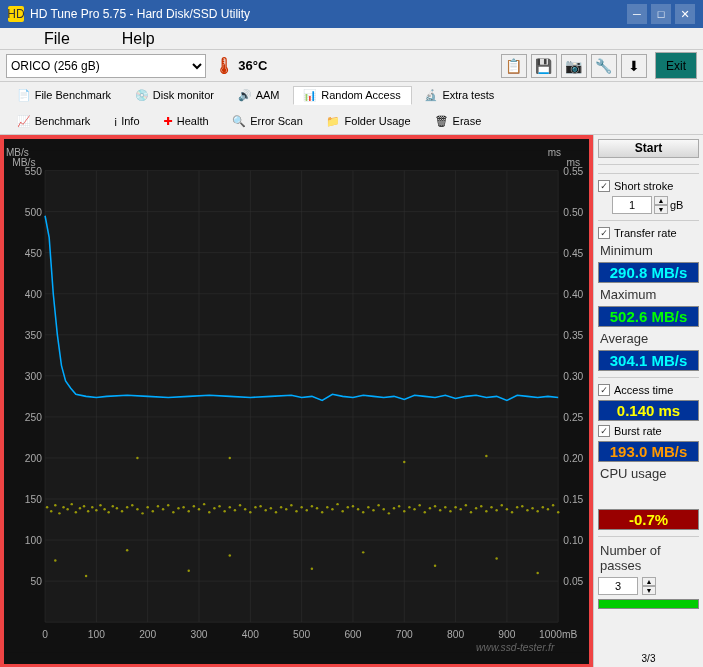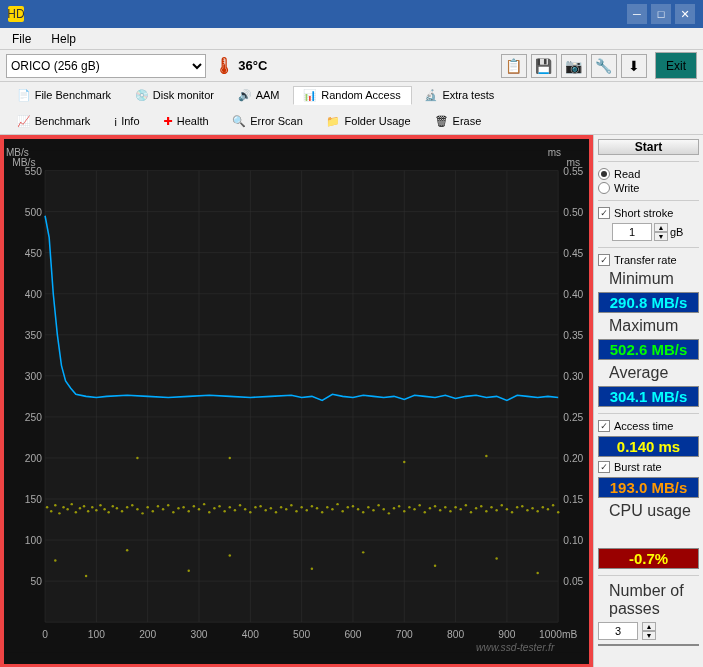--- a/index.html
+++ b/index.html
@@ -7,21 +7,21 @@
     
     
     .titlebar { background: #2d5fa8; color: white; padding: 4px 8px; display: flex; align-items: center; justify-content: space-between; height: 28px; }
     .titlebar-left { display: flex; align-items: center; gap: 6px; font-size: 12px; }
     .titlebar-icon { width: 16px; height: 16px; background: #ffd700; border-radius: 2px; font-size: 12px; display: flex; align-items: center; justify-content: center; color: #333; }
     .titlebar-controls { display: flex; gap: 4px; }
     .titlebar-btn { width: 20px; height: 20px; background: rgba(255,255,255,0.2); border: none; color: white; cursor: pointer; font-size: 11px; display: flex; align-items: center; justify-content: center; }
 
     
     .menubar { background: #f0f0f0; border-bottom: 1px solid #ccc; padding: 2px 4px; display: flex; gap: 4px; height: 22px; align-items: center; }
-    .menu-item { padding: 2px 8px; cursor: pointer; font-size: 12px; }
+    .menu-item { padding: 2px 8px; cursor: pointer; font-size: 16px; margin-left: 32px; }
 
     
     .toolbar { background: #f0f0f0; border-bottom: 1px solid #ccc; padding: 3px 6px; display: flex; align-items: center; gap: 8px; height: 32px; }
     .disk-select { width: 200px; height: 24px; font-size: 12px; border: 1px solid #aaa; background: white; }
     .temp-display { display: flex; align-items: center; gap: 4px; font-size: 13px; font-weight: bold; }
     .toolbar-icons { display: flex; gap: 4px; margin-left: auto; }
     .toolbar-icon-btn { width: 26px; height: 24px; border: 1px solid #aaa; background: #f0f0f0; cursor: pointer; display: flex; align-items: center; justify-content: center; font-size: 14px; }
     .exit-btn { height: 27px; padding: 0 10px; border: 1px solid #aaa; background: #0f766e; cursor: pointer; font-size: 12px; }
 
     
@@ -46,21 +46,21 @@
     .checkbox-item { display: flex; align-items: center; gap: 4px; font-size: 11px; cursor: pointer; }
     .checkbox-box { width: 12px; height: 12px; border: 1px solid #888; background: white; display: flex; align-items: center; justify-content: center; font-size: 9px; }
     .checkbox-box.checked::after { content: '✓'; color: #333; }
 
     .spinner-group { display: flex; align-items: center; gap: 2px; margin-left: 14px; }
     .spinner-input { width: 40px; height: 18px; border: 1px solid #aaa; text-align: center; font-size: 11px; }
     .spinner-btns { display: flex; flex-direction: column; }
     .spinner-btn { width: 14px; height: 9px; border: 1px solid #aaa; background: #f0f0f0; font-size: 7px; cursor: pointer; display: flex; align-items: center; justify-content: center; line-height: 1; }
     .unit-label { font-size: 11px; }
 
-    .stat-label { font-size: 16px; color: #333; margin-left: 11px; }
+    .stat-label { font-size: 13px; color: #333; margin-left: 2px; }
     .stat-value { width: 100%; text-align: center; font-weight: bold; font-size: 15px; padding: 1px 4px; border: 1px solid #888; }
     .stat-blue { background: #003399; color: #00ffff; }
     .stat-green { background: #003399; color: #00ff00; }
     .stat-yellow { background: #003399; color: #ffff00; }
     .stat-red { background: #990000; color: #ffff00; margin-top: 24px; }
     .stat-orange { background: #003399; color: #ff9900; }
 
     .passes-container { display: flex; align-items: center; gap: 4px; }
     .passes-input { width: 40px; height: 18px; border: 1px solid #aaa; text-align: center; font-size: 11px; margin-left: 0; }
     
@@ -69,20 +69,21 @@
     .progress-text { font-size: 10px; text-align: center; margin-top: 40px; }
 
     .section-divider { border-top: 1px solid #ccc; margin: 2px 0; }
   </style>
 </head>
 <body>
 
 <div class="titlebar">
   <div class="titlebar-left">
     <div class="titlebar-icon">HD</div>
+    <span>HD Tune Pro 5.75 - Hard Disk/SSD Utility</span>
   </div>
   <div class="titlebar-controls">
     <button class="titlebar-btn">─</button>
     <button class="titlebar-btn">□</button>
     <button class="titlebar-btn close">✕</button>
   </div>
 </div>
 
 <div class="menubar">
   <div class="menu-item">File</div>
@@ -423,30 +424,20 @@
       <text x="460" y="488" fill="#666" font-size="10" font-style="italic">www.ssd-tester.fr</text>
     </svg>
   </div>
 
   <div class="right-panel">
 
     <button class="start-btn">Start</button>
 
     <div class="section-divider"></div>
 
-    <div class="radio-group">
-      <label class="radio-item">
-        <div class="radio-circle selected"></div>
-        <span>Read</span>
-      </label>
-      <label class="radio-item">
-        <div class="radio-circle"></div>
-        <span>Write</span>
-      </label>
-    </div>
 
     <div class="section-divider"></div>
 
     <label class="checkbox-item">
       <div class="checkbox-box checked"></div>
       <span>Short stroke</span>
     </label>
     <div class="spinner-group">
       <input type="text" class="spinner-input" value="1" style="">
       <div class="spinner-btns">

